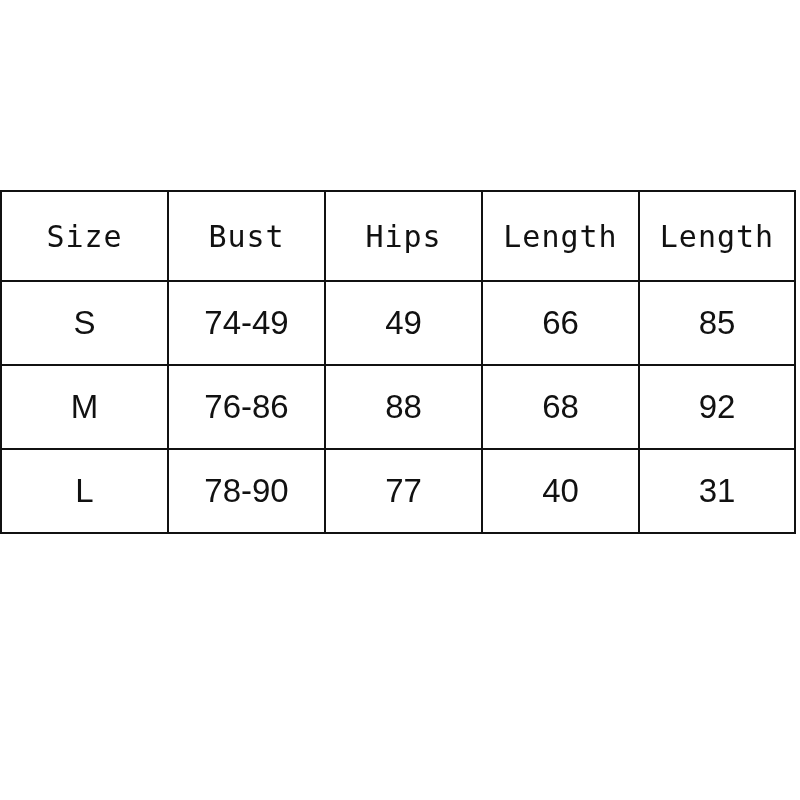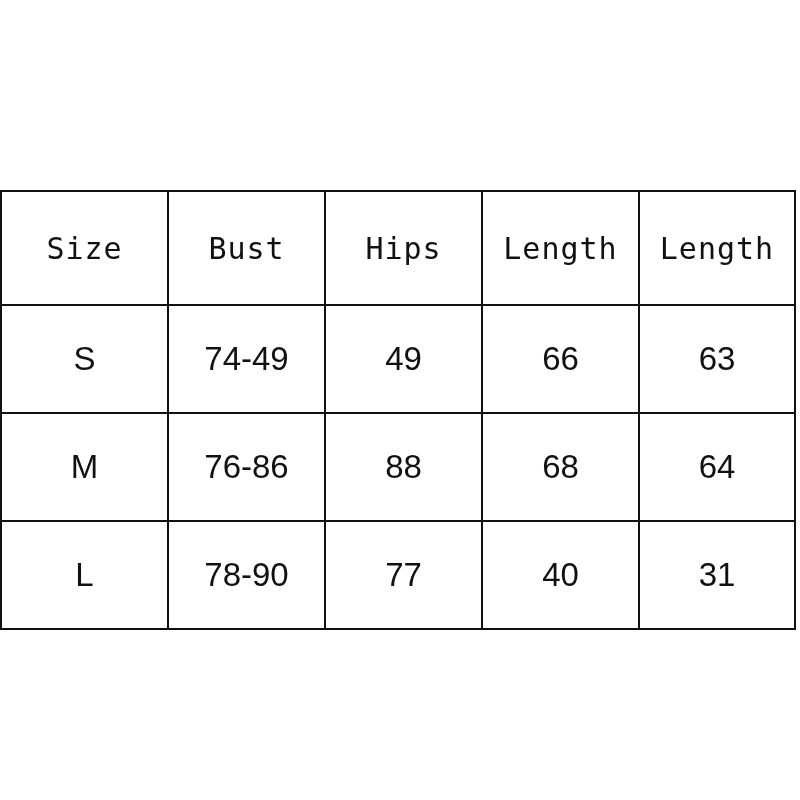--- a/index.html
+++ b/index.html
@@ -27,21 +27,21 @@
     border-collapse: collapse;
     width: 794px;
     table-layout: fixed;
   }
   table.size-chart td,
   table.size-chart th {
     border: 2px solid #111111;
     text-align: center;
     vertical-align: middle;
     color: #111111;
-    padding: 12px;
+    padding: 0;
     font-weight: 400;
   }
   table.size-chart thead th {
     height: 88px;
     font-family: "DejaVu Sans Mono", monospace;
     font-size: 30px;
     letter-spacing: 1px;
   }
   table.size-chart tbody td {
     height: 82px;
@@ -76,28 +76,28 @@
           <th>Length</th>
           <th>Length</th>
         </tr>
       </thead>
       <tbody>
         <tr>
           <td>S</td>
           <td>74-49</td>
           <td>49</td>
           <td>66</td>
-          <td>63</td>
+          <td>85</td>
         </tr>
         <tr>
           <td>M</td>
           <td>76-86</td>
           <td>88</td>
           <td>68</td>
-          <td>64</td>
+          <td>92</td>
         </tr>
         <tr>
           <td>L</td>
           <td>78-90</td>
           <td>77</td>
           <td>40</td>
           <td>31</td>
         </tr>
       </tbody>
     </table>

